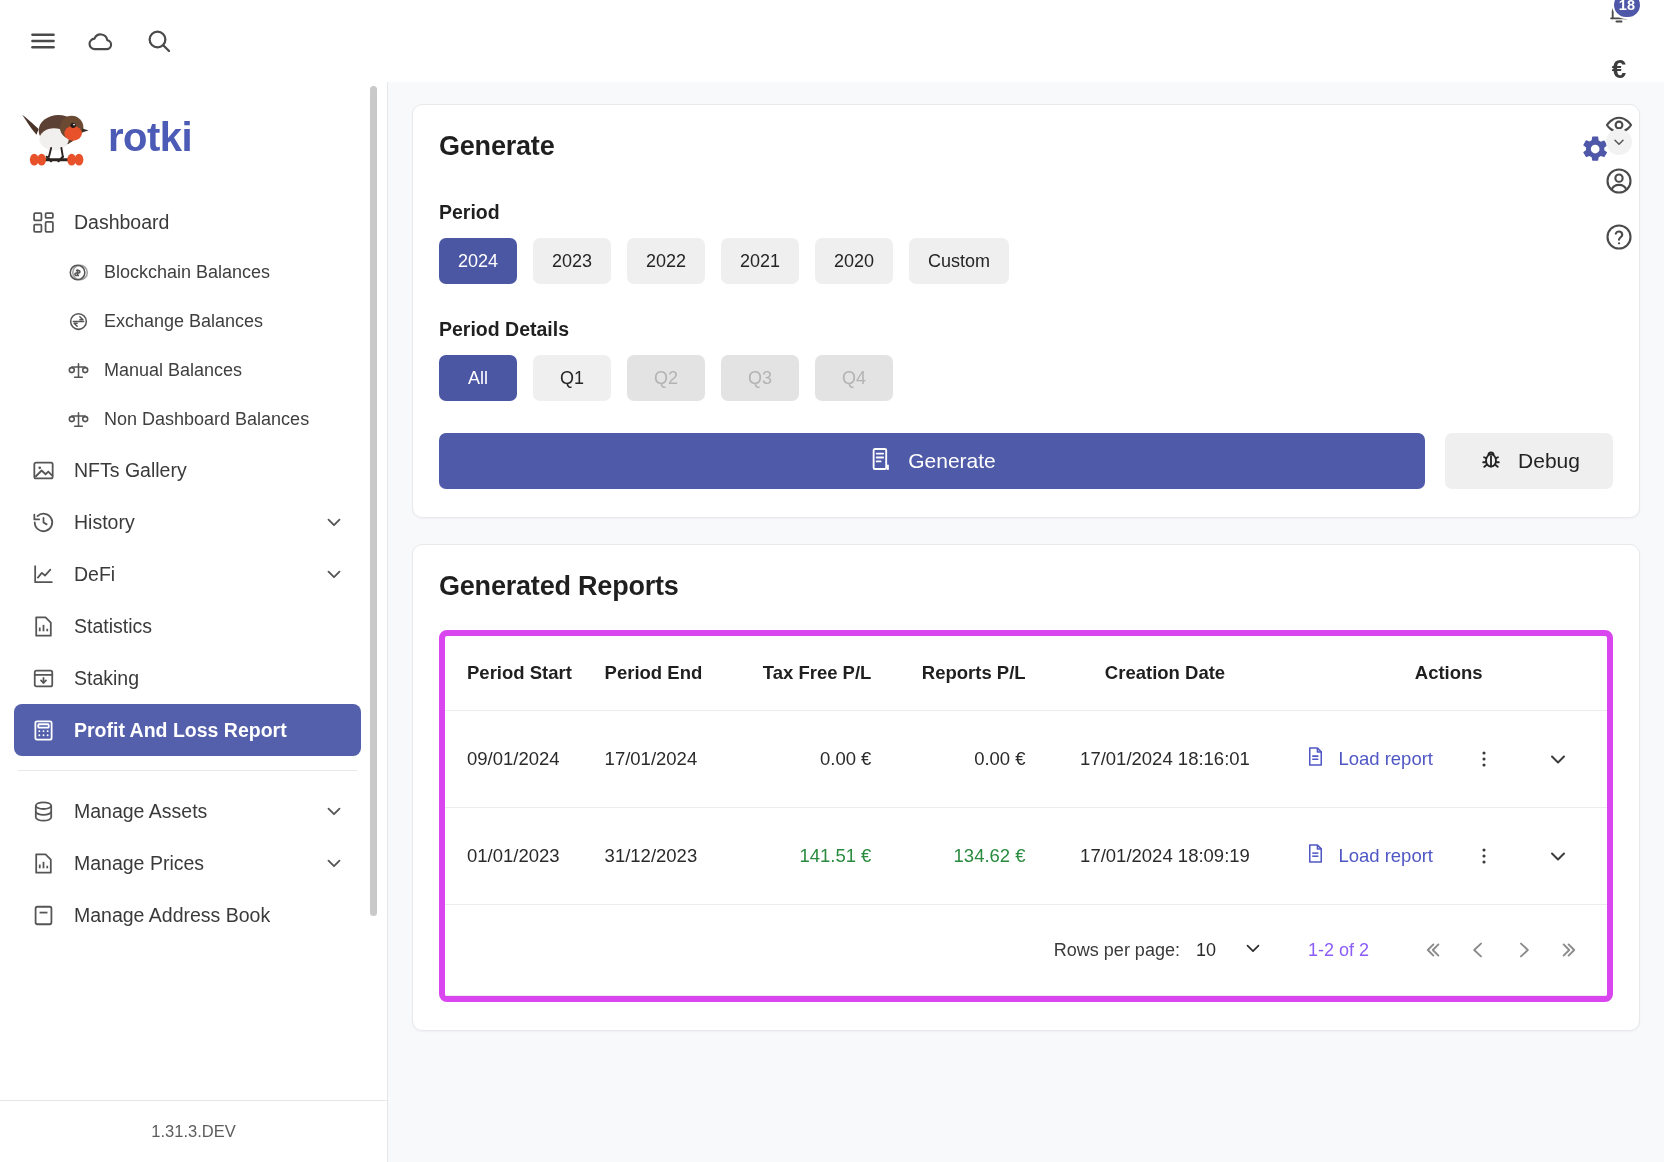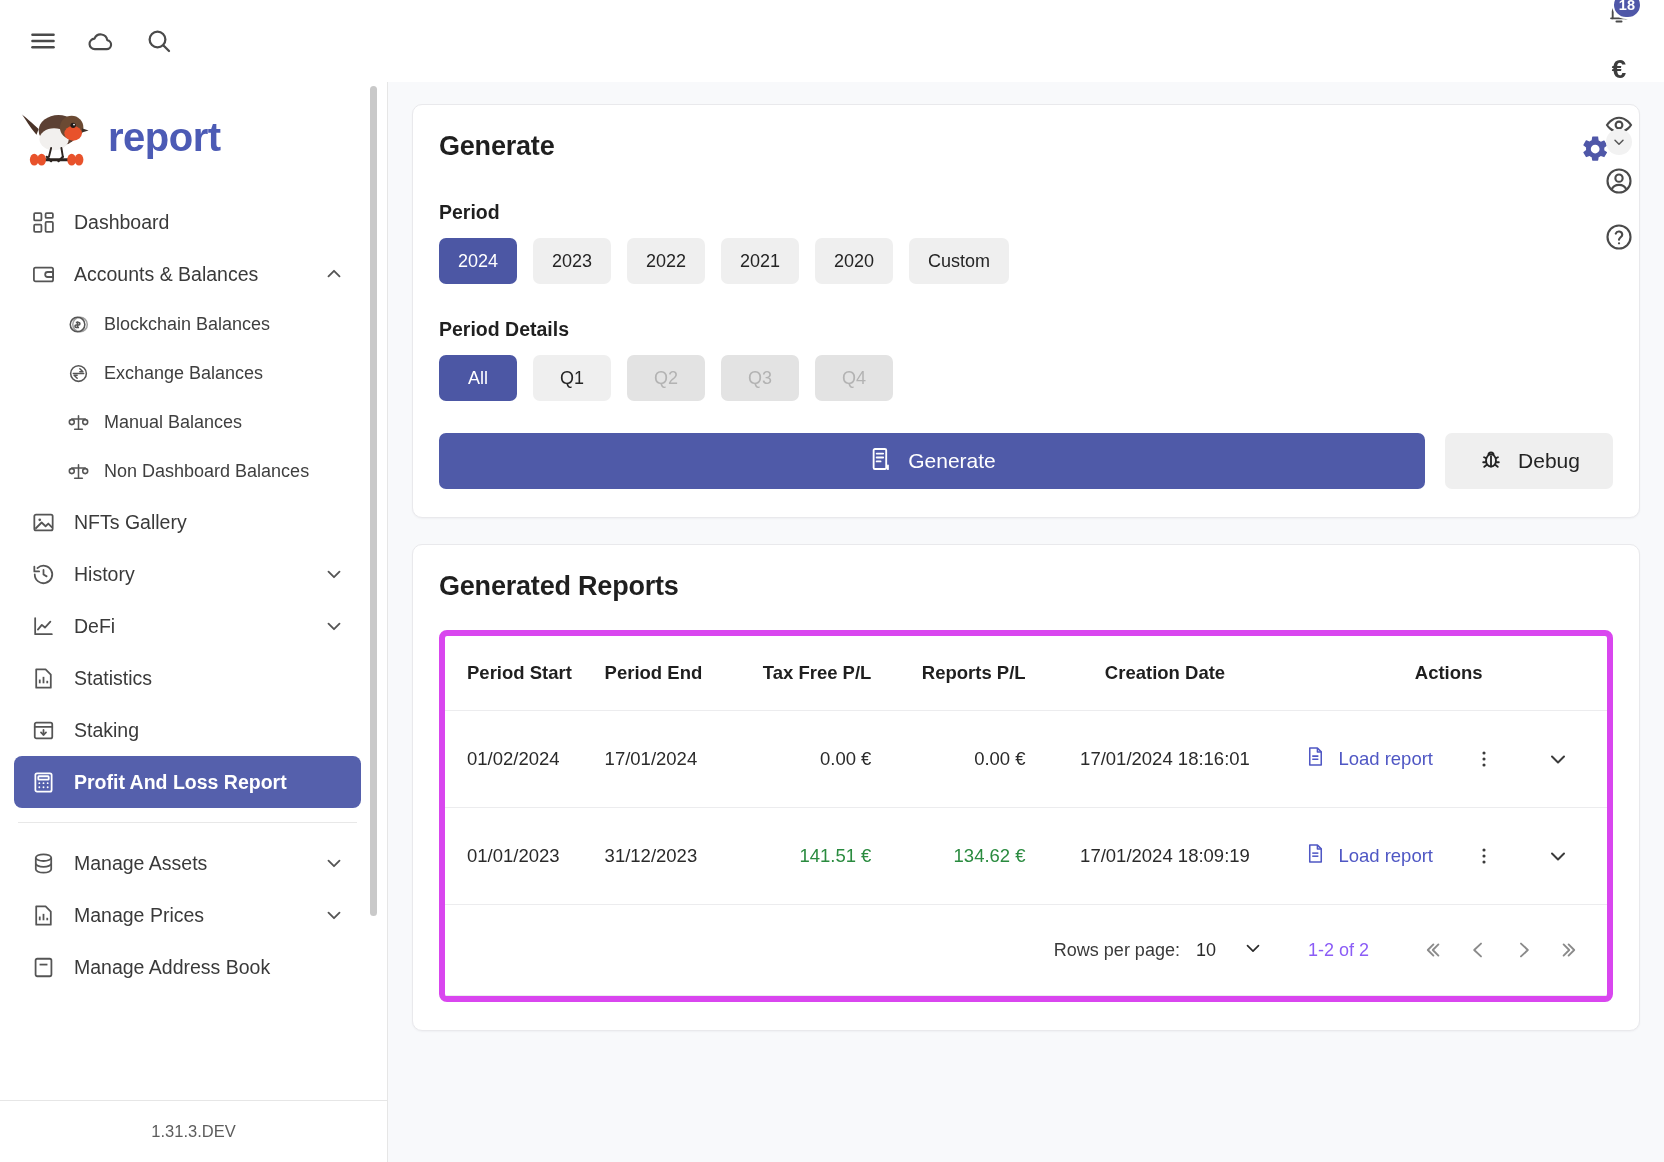--- a/index.html
+++ b/index.html
@@ -316,51 +316,37 @@
             <circle cx="73.2" cy="28" r="1.2" fill="#fff"></circle>
             <path d="M84 33 l9 3 l-9 3 z" fill="#3c2f28"></path>
             <path d="M42 60 l-3 12 M56 60 l2 12" stroke="#2d2420" stroke-width="2.6" fill="none" stroke-linecap="round"></path>
             <rect x="14" y="74" width="70" height="4" rx="2" fill="#2d2420"></rect>
             <ellipse cx="19" cy="76" rx="6" ry="8" fill="#e8522b"></ellipse>
             <ellipse cx="29" cy="76" rx="6" ry="8" fill="#e8522b"></ellipse>
             <ellipse cx="70" cy="76" rx="6" ry="8" fill="#e8522b"></ellipse>
             <ellipse cx="80" cy="76" rx="6" ry="8" fill="#e8522b"></ellipse>
             <path d="M36 72 l6 6 M58 72 l-6 6" stroke="#2d2420" stroke-width="3" stroke-linecap="round"></path>
           </svg>
-          <span class="brand-name">report</span>
+          <span class="brand-name">rotki</span>
         </div>
 
         <div class="nav">
 
           <div class="nav-item">
             <span class="nav-ico">
               <svg width="25" height="25" viewBox="0 0 24 24" fill="none" stroke="currentColor" stroke-width="1.7">
                 <rect x="3" y="3" width="7" height="7" rx="1"></rect>
                   <rect x="14" y="3" width="7" height="4.6" rx="1"></rect>
                 <rect x="3" y="14" width="7" height="7" rx="1"></rect>
                   <rect x="14" y="11.4" width="7" height="9.6" rx="1"></rect>
               </svg>
             </span>
             <span class="nav-label">Dashboard</span>
           </div>
 
-          <div class="nav-item">
-            <span class="nav-ico">
-              <svg width="25" height="25" viewBox="0 0 24 24" fill="none" stroke="currentColor" stroke-width="1.7">
-                <rect x="2.8" y="5.4" width="18.4" height="13.2" rx="1.6"></rect>
-                <path d="M16 9.6h5.2v4.8H16a2.4 2.4 0 0 1 0-4.8z"></path>
-              </svg>
-            </span>
-            <span class="nav-label">Accounts &amp; Balances</span>
-            <span class="chev">
-              <svg width="22" height="22" viewBox="0 0 24 24" fill="none" stroke="currentColor" stroke-width="2" stroke-linecap="round" stroke-linejoin="round">
-                  <polyline points="6,14.5 12,8.5 18,14.5"></polyline>
-                </svg>
-            </span>
-          </div>
 
           <div class="nav-item sub">
             <span class="nav-ico">
               <svg width="23" height="23" viewBox="0 0 24 24" fill="none" stroke="currentColor" stroke-width="1.6">
                 <circle cx="11" cy="12" r="7.6"></circle>
                   <circle cx="13.6" cy="12" r="7.6" opacity="0.55"></circle>
                 <path d="M11 8.6v6.8M9.2 9.9h3a1.3 1.3 0 0 1 0 2.6h-2.6a1.3 1.3 0 0 0 0 2.6h3"></path>
               </svg>
             </span>
             <span class="nav-label">Blockchain Balances</span>
@@ -616,21 +602,21 @@
                   <th class="col-end">Period End</th>
                   <th class="col-pl">Tax Free P/L</th>
                   <th class="col-pl">Reports P/L</th>
                   <th class="col-date">Creation Date</th>
                   <th class="col-actions">Actions</th>
                 </tr>
               </thead>
               <tbody>
 
                 <tr>
-                  <td class="col-start">01/02/2024</td>
+                  <td class="col-start">09/01/2024</td>
                   <td class="col-end">17/01/2024</td>
                   <td class="col-pl">0.00 €</td>
                   <td class="col-pl">0.00 €</td>
                   <td class="col-date">17/01/2024 18:16:01</td>
                   <td class="col-actions">
                     <div class="cell-actions">
                       <span class="load-report">
                         <span>
                           <svg width="23" height="23" viewBox="0 0 24 24" fill="none" stroke="currentColor" stroke-width="1.6" stroke-linejoin="round">
                             <path d="M6 3.2h8l4 4v13.6H6z"></path>

